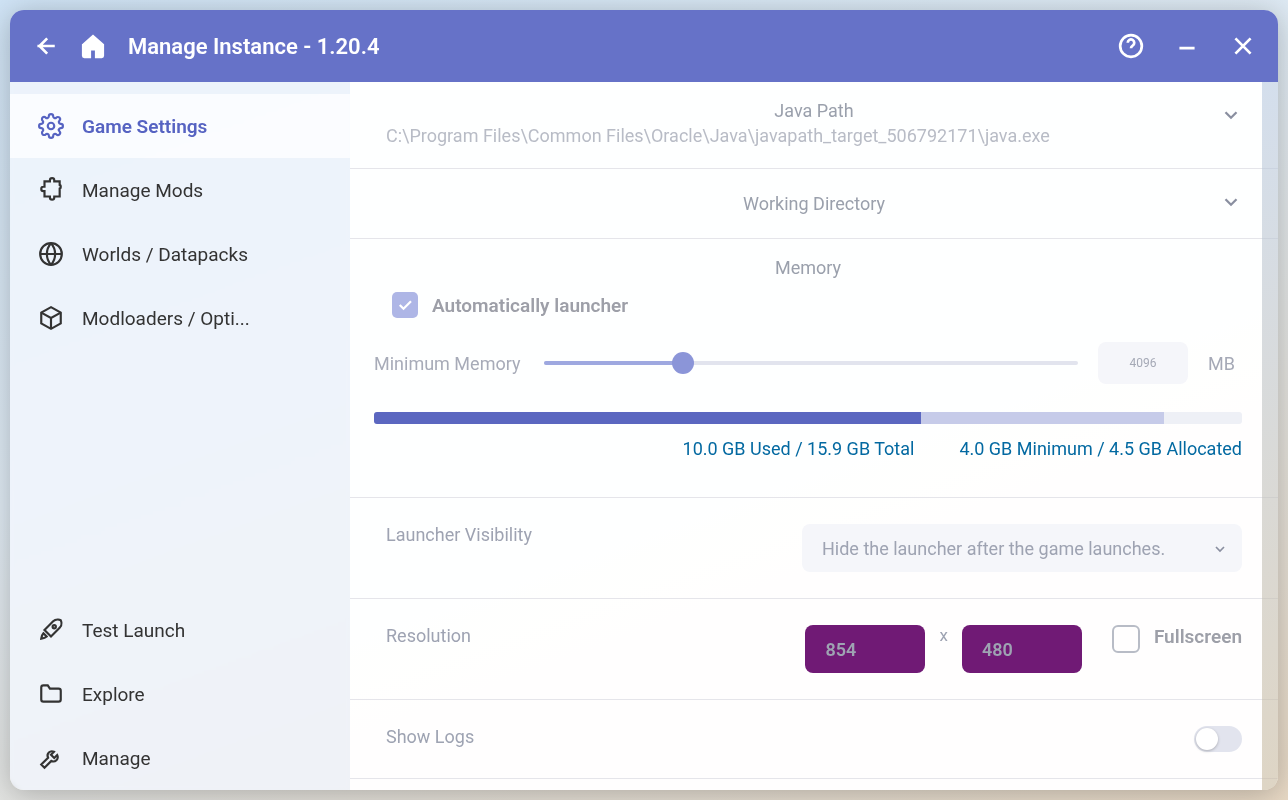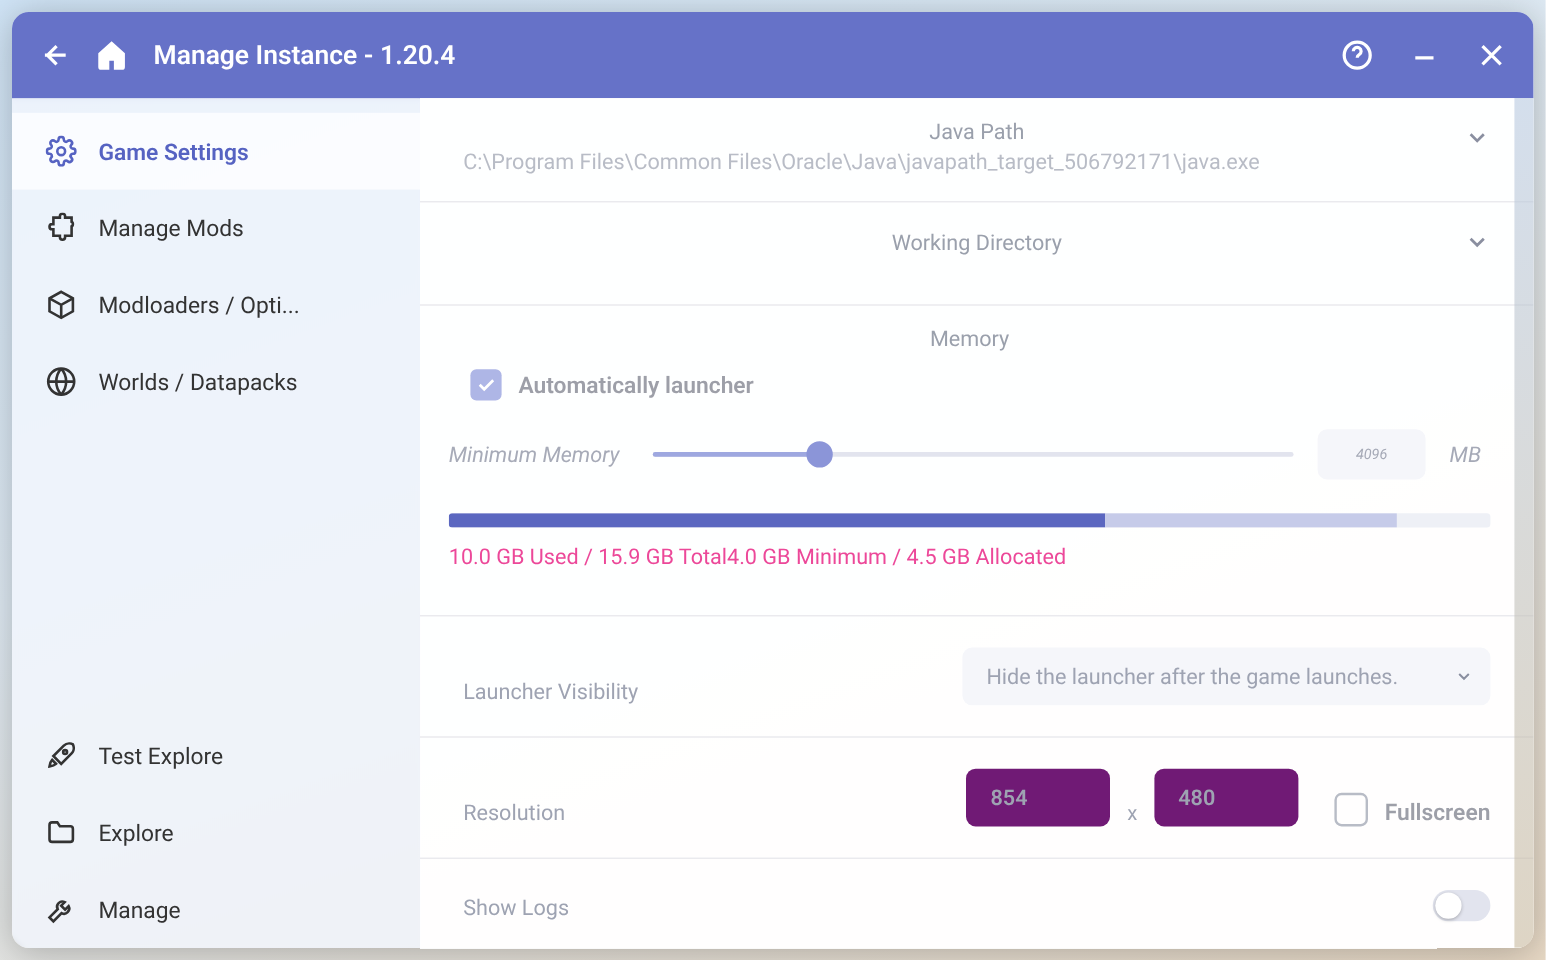--- a/index.html
+++ b/index.html
@@ -47,36 +47,36 @@
 .section .sec-title { font-size:18px; color:#9aa0ac; margin-bottom:4px;text-align:center; }
 .section .sec-sub { font-size:18px; color:#b8bcc6; }
 .chev { position:absolute; right:36px; top:22px; width:22px; height:22px; }
 .chev svg { width:22px; height:22px; fill:none; stroke:#8a8fa0; stroke-width:2.5; }
 
 .mem-check { display:flex; align-items:center; gap:14px; margin: 14px 0 24px 18px; }
 .chkbox { width:26px; height:26px; border-radius:5px; background:#aeb6e6; display:flex; align-items:center; justify-content:center; }
 .chkbox svg { width:18px; height:18px; stroke:#fff; stroke-width:3; fill:none; }
 .mem-check-label { font-size:19px; color:#9d9fa8; font-weight:600; }
 
-.mem-row { display:flex; align-items:center; gap:20px; margin-bottom: 28px; font-style: italic; }
+.mem-row { display:flex; align-items:center; gap:20px; margin-bottom: 28px; }
 .mem-label { font-size:18px; color:#a7abb8; width:150px; }
 .slider-wrap { flex:1; position:relative; height:22px; display:flex; align-items:center; }
 .slider-track { position:absolute; left:0; right:0; height:4px; border-radius:2px; background:#e2e4ee; }
 .slider-fill { position:absolute; left:0; height:4px; border-radius:2px; background:#9ea8e0; }
 .slider-thumb { position:absolute; width:22px; height:22px; border-radius:50%; background:#8b95d8; top:0; transform:translateX(-50%); }
 .mem-value { width:90px; height:42px; background:#f5f6fa; border-radius:8px; display:flex; align-items:center; justify-content:center; color:#a5a9b6; font-size:12px; }
 .mem-unit { color:#a5a9b6; font-size:18px; width:34px; }
 
 .bar-row { margin-bottom:12px; }
 .big-bar { height:12px; border-radius:3px; background:#eef0f6; position:relative; overflow:hidden; }
 .big-used { position:absolute; left:0; top:0; bottom:0; background:#5b67c0; }
 .big-alloc { position:absolute; top:0; bottom:0; background:#c6cbe9; }
-.bar-labels { display:flex; justify-content:flex-start; margin-top:14px; font-size:18px; color:#ec4899; }
-
-.row-setting { display:flex; align-items:flex-end; padding: 26px 36px; border-bottom:1px solid #e5e5ea; }
+.bar-labels { display:flex; justify-content:flex-end; margin-top:14px; font-size:18px; color:#0369a1;gap:45px; }
+
+.row-setting { display:flex; align-items:flex-start; padding: 26px 36px; border-bottom:1px solid #e5e5ea; }
 .row-label { font-size:18px; color:#9ea3b2; flex:0 0 auto; }
 .row-spacer { flex:1; }
 .dropdown { background:#f5f6fa; border-radius:8px; height:48px; padding:0 44px 0 20px; display:flex; align-items:center; color:#9ea3b2; font-size:18px; position:relative; min-width:440px; }
 .dropdown .dd-chev { position:absolute; right:14px; top:50%; transform:translateY(-50%); width:16px; height:16px; }
 .dropdown .dd-chev svg{width:16px;height:16px;stroke:#8a8fa0;stroke-width:2.5;fill:none;}
 
 .res-input { width:120px; height:48px; background:#701a75; border-radius:8px; display:flex; align-items:center; justify-content:flex-start; padding-left:20px; color:#9ea3b2; font-size:18px; font-weight:600; }
 .res-x { margin:0 14px; color:#9ea3b2; font-size:17px; }
 .fs-check { width:28px; height:28px; border:2.5px solid #b8bcc6; border-radius:6px; margin-left:30px; margin-right:14px; }
 .fs-label { color:#9d9fa8; font-size:19px; font-weight:600; }
@@ -142,45 +142,45 @@
           <span class="side-ico">
             <svg viewBox="0 0 24 24">
                 <path d="M20 11h-1a2 2 0 1 0 0-4h1V4h-5V3a2 2 0 1 0-4 0v1H6v5H5a2 2 0 1 0 0 4h1v5h5v1a2 2 0 1 0 4 0v-1h5v-5z"></path>
               </svg>
           </span>
           <span class="side-label">Manage Mods</span>
         </div>
         <div class="side-item">
           <span class="side-ico">
             <svg viewBox="0 0 24 24">
+                <circle cx="12" cy="12" r="10"></circle>
+                <path d="M2 12h20M12 2a15 15 0 0 1 0 20M12 2a15 15 0 0 0 0 20"></path>
+              </svg>
+          </span>
+          <span class="side-label">Worlds / Datapacks</span>
+        </div>
+        <div class="side-item">
+          <span class="side-ico">
+            <svg viewBox="0 0 24 24">
                 <path d="M12 2l9 5v10l-9 5-9-5V7z"></path>
                 <path d="M3 7l9 5 9-5M12 22V12"></path>
               </svg>
           </span>
           <span class="side-label">Modloaders / Opti...</span>
         </div>
-        <div class="side-item">
-          <span class="side-ico">
-            <svg viewBox="0 0 24 24">
-                <circle cx="12" cy="12" r="10"></circle>
-                <path d="M2 12h20M12 2a15 15 0 0 1 0 20M12 2a15 15 0 0 0 0 20"></path>
-              </svg>
-          </span>
-          <span class="side-label">Worlds / Datapacks</span>
-        </div>
       </div>
       <div class="bottom">
         <div class="side-item">
           <span class="side-ico">
             <svg viewBox="0 0 24 24">
                 <path d="M5 15c-1.5 1.5-2 5-2 5s3.5-.5 5-2l-3-3zM14 4c3-3 7-1 7-1s2 4-1 7l-8 8-6-6 8-8z"></path>
                 <circle cx="15" cy="9" r="1.5"></circle>
               </svg>
           </span>
-          <span class="side-label">Test Explore</span>
+          <span class="side-label">Test Launch</span>
         </div>
         <div class="side-item">
           <span class="side-ico">
             <svg viewBox="0 0 24 24">
                 <path d="M3 6a2 2 0 0 1 2-2h4l2 3h8a2 2 0 0 1 2 2v8a2 2 0 0 1-2 2H5a2 2 0 0 1-2-2z"></path>
               </svg>
           </span>
           <span class="side-label">Explore</span>
         </div>
         <div class="side-item">
@@ -198,21 +198,21 @@
 
       <div class="section">
         <div class="sec-title">Java Path</div>
         <div class="sec-sub">C:\Program Files\Common Files\Oracle\Java\javapath_target_506792171\java.exe</div>
         <div class="chev"><svg viewBox="0 0 24 24">
               <path d="M6 9l6 6 6-6"></path>
             </svg></div>
       </div>
 
       <div class="section" style="padding-top:24px;padding-bottom:24px;">
-        <div class="sec-title" style="margin-bottom:16px;">Working Directory</div>
+        <div class="sec-title" style="margin-bottom:0;">Working Directory</div>
         <div class="chev"><svg viewBox="0 0 24 24">
               <path d="M6 9l6 6 6-6"></path>
             </svg></div>
       </div>
 
       <div class="section" style="padding-bottom:26px;padding-left:24px;">
         <div class="sec-title">Memory</div>
 
         <div class="mem-check">
           <div class="chkbox">

